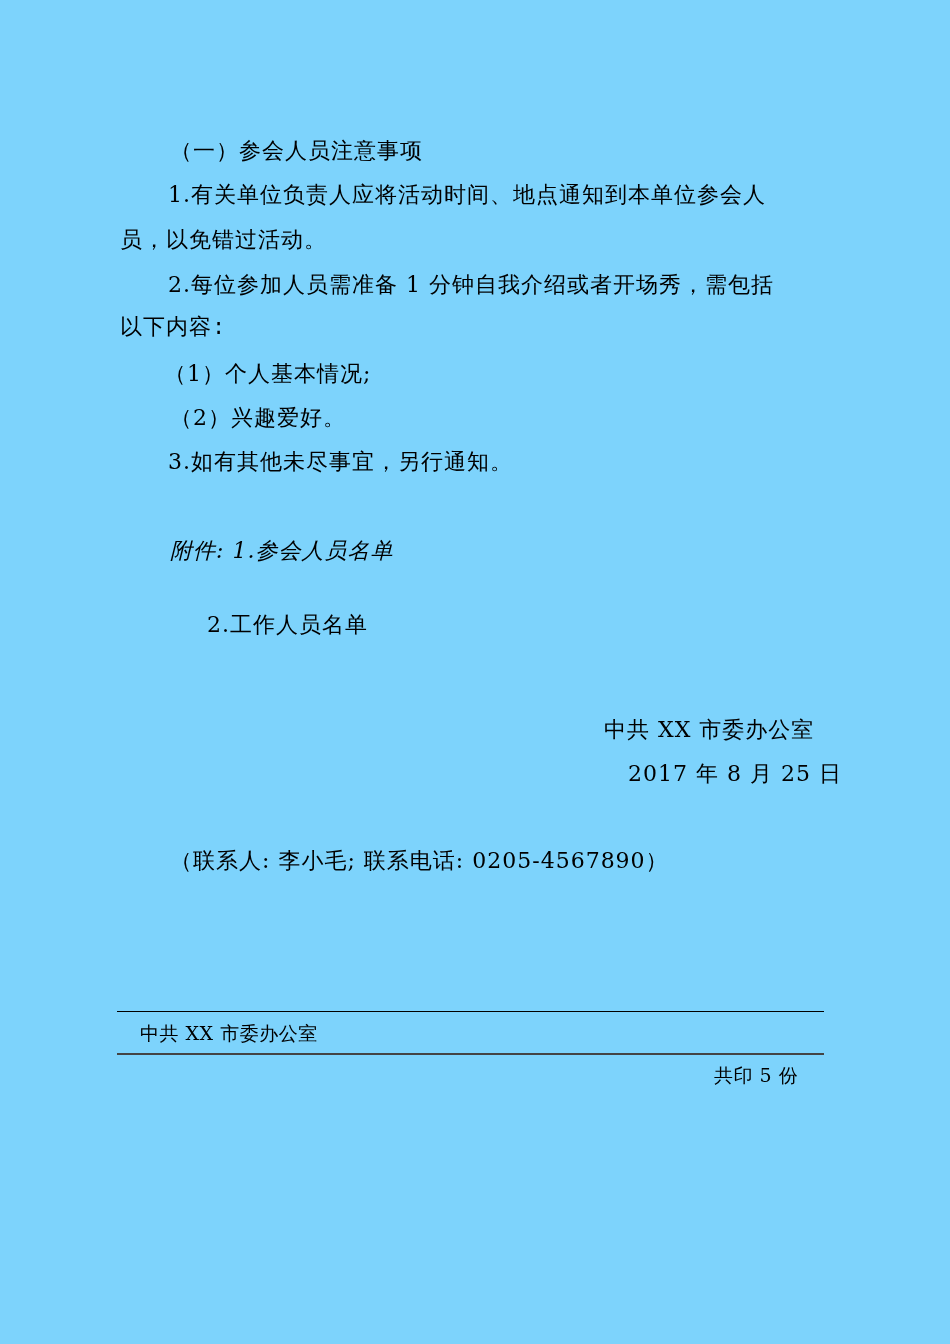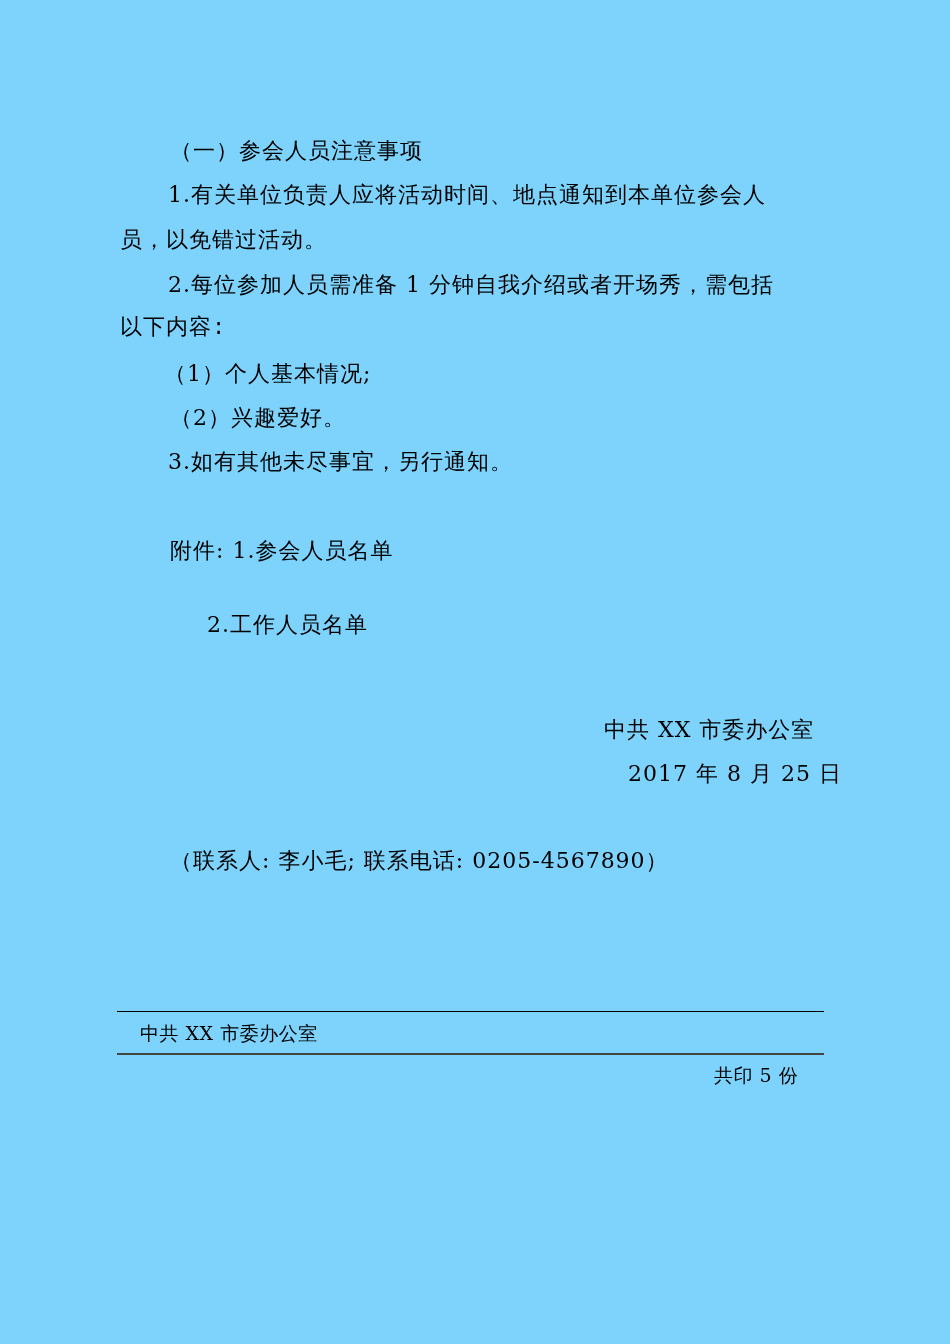--- a/index.html
+++ b/index.html
@@ -53,21 +53,21 @@
   <div class="line" style="left:120px; top:225px;">员，以免错过活动。</div>
 
   <div class="line" style="left:168px; top:270px;text-align:right;">2.每位参加人员需准备 1 分钟自我介绍或者开场秀，需包括</div>
   <div class="line" style="left:120px; top:314px;font-family:Liberation Mono, monospace;">以下内容:</div>
 
   <div class="line" style="left:164px; top:359px;">（1）个人基本情况;</div>
   <div class="line" style="left:170px; top:403px;">（2）兴趣爱好。</div>
 
   <div class="line" style="left:168px; top:447px;">3.如有其他未尽事宜，另行通知。</div>
 
-  <div class="line" style="left:170px; top:536px;">附件:  1.参会人员名单</div>
+  <div class="line" style="left:170px; top:536px;font-style:italic;">附件:  1.参会人员名单</div>
   <div class="line" style="left:207px; top:582px;margin-top:28px;">2.工作人员名单</div>
 
   <div class="line" style="left:604px; top:715px;">中共 XX 市委办公室</div>
   <div class="line" style="left:628px; top:759px;text-align:right;">2017 年 8 月 25 日</div>
 
   <div class="line" style="left:170px; top:846px;">（联系人:  李小毛;  联系电话:  0205-4567890）</div>
 
   <div class="rule" style="top:1011px; height:1px;"></div>
   <div class="line small" style="left:140px; top:1020px;">中共 XX 市委办公室</div>
   <div class="rule" style="top:1053px; height:2px; background:#444;"></div>

